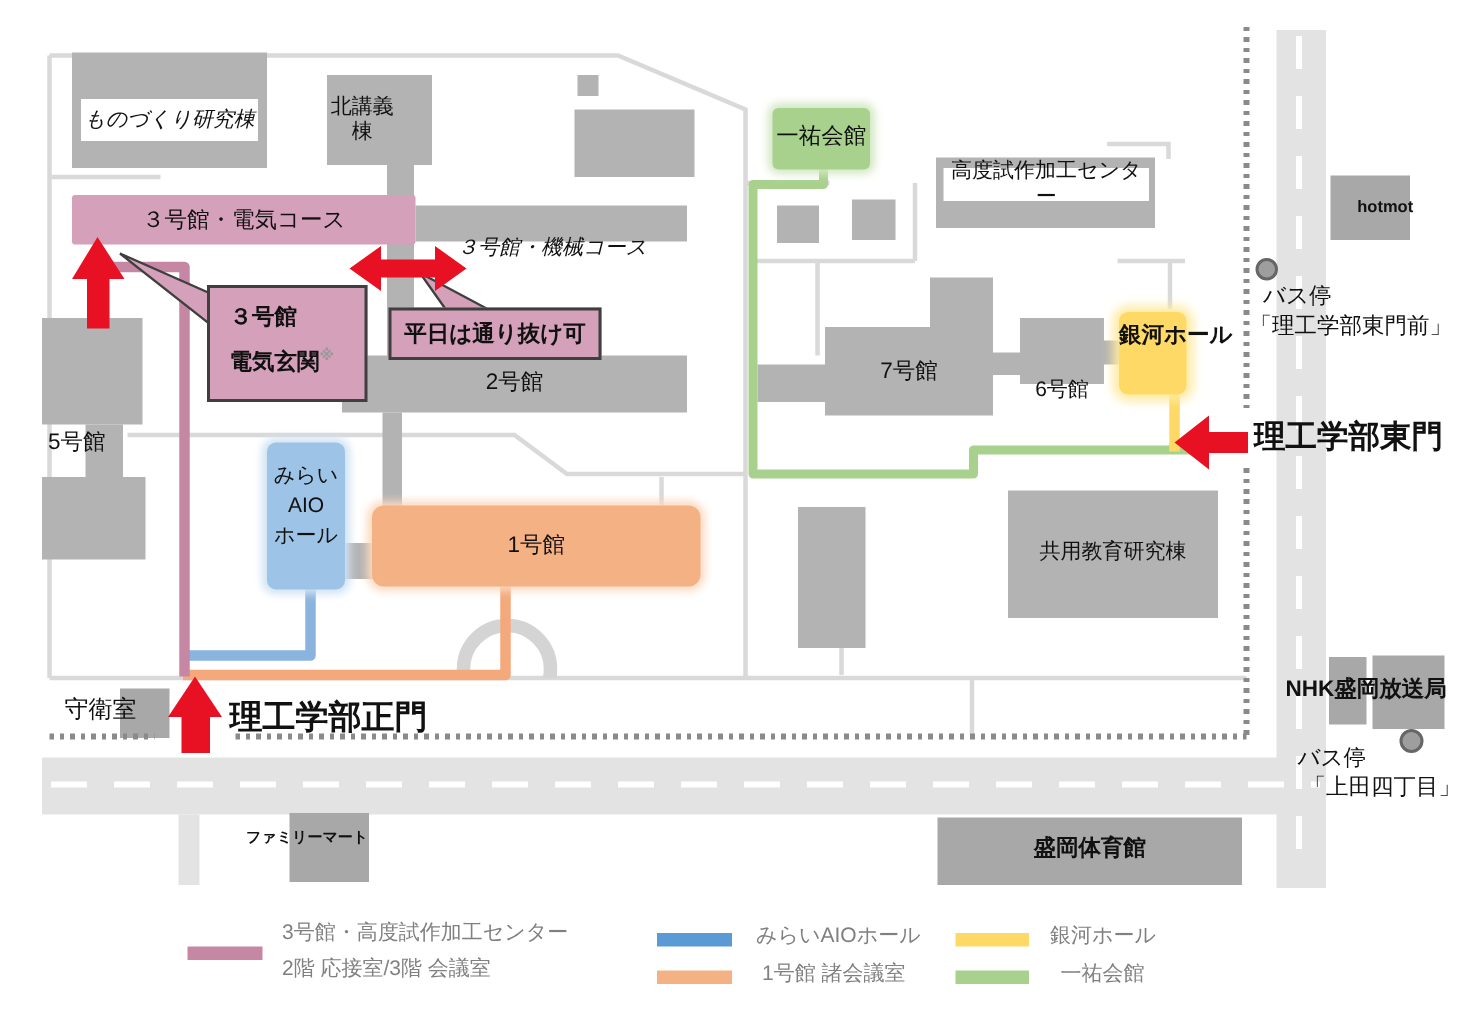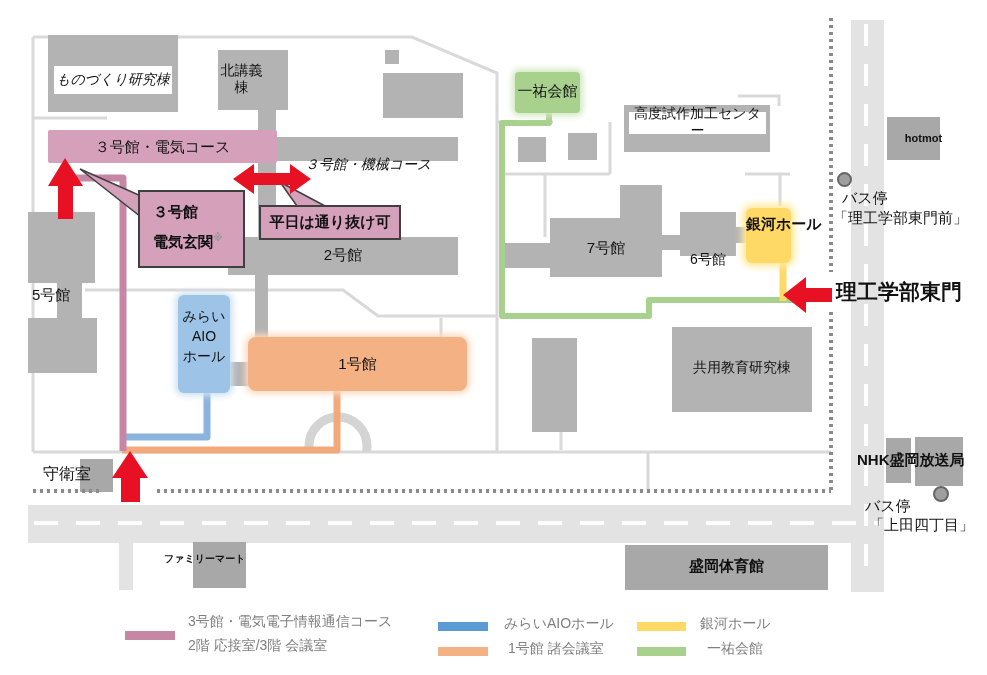--- a/index.html
+++ b/index.html
@@ -145,28 +145,29 @@
   <div class="lbl ctr" style="left:672px;top:359px;width:140px;height:18px;">共用教育研究棟</div>
   <div class="lbl bold" style="left:746px;top:215px;font-size:15px;">銀河ホール</div>
   <div class="lbl ctr" style="left:515px;top:82px;width:65px;height:18px;font-size:15px;">一祐会館</div>
   <div class="lbl ctr bold" style="left:887px;top:131px;width:73px;height:16px;font-size:11px;">hotmot</div>
   <div class="lbl" style="left:43px;top:464px;font-size:16px;">守衛室</div>
   <div class="lbl bold" style="left:164px;top:553px;font-size:10px;">ファミリーマート</div>
   <div class="lbl bold" style="left:857px;top:451px;font-size:15px;">NHK盛岡放送局</div>
   <div class="lbl ctr bold" style="left:625px;top:557px;width:203px;height:18px;font-size:15px;">盛岡体育館</div>
 
   <div class="lbl bold" style="left:836px;top:279px;font-size:21px;">理工学部東門</div>
+  <div class="lbl bold" style="left:153px;top:464px;font-size:22px;">理工学部正門</div>
 
   <div class="lbl" style="left:842px;top:189px;font-size:15px;">バス停</div>
   <div class="lbl" style="left:833px;top:209px;font-size:15px;">「理工学部東門前」</div>
   <div class="lbl" style="left:865px;top:497px;font-size:15px;">バス停</div>
   <div class="lbl" style="left:869px;top:516px;font-size:15px;">「上田四丁目」</div>
 
   <div class="legend-swatch" style="left: 125px; top: 631px; width: 50px; background-color: rgb(198, 135, 165);"></div>
-  <div class="legend-text" style="left:188px;top:613px;">3号館・電気電子情報通信コース</div>
+  <div class="legend-text" style="left:188px;top:613px;">3号館・高度試作加工センター</div>
   <div class="legend-text" style="left:188px;top:637px;">2階 応接室/3階 会議室</div>
   <div class="legend-swatch" style="left: 438px; top: 622px; width: 50px; background-color: rgb(91, 155, 213);"></div>
   <div class="legend-text" style="left:504px;top:615px;">みらいAIOホール</div>
   <div class="legend-swatch" style="left: 438px; top: 647px; width: 50px; background-color: rgb(244, 177, 131);"></div>
   <div class="legend-text" style="left:508px;top:640px;">1号館 諸会議室</div>
   <div class="legend-swatch" style="left: 637px; top: 622px; width: 49px; background-color: rgb(255, 217, 102);"></div>
   <div class="legend-text" style="left:700px;top:615px;">銀河ホール</div>
   <div class="legend-swatch" style="left: 637px; top: 647px; width: 49px; background-color: rgb(169, 209, 142);"></div>
   <div class="legend-text" style="left:707px;top:640px;">一祐会館</div>
 

